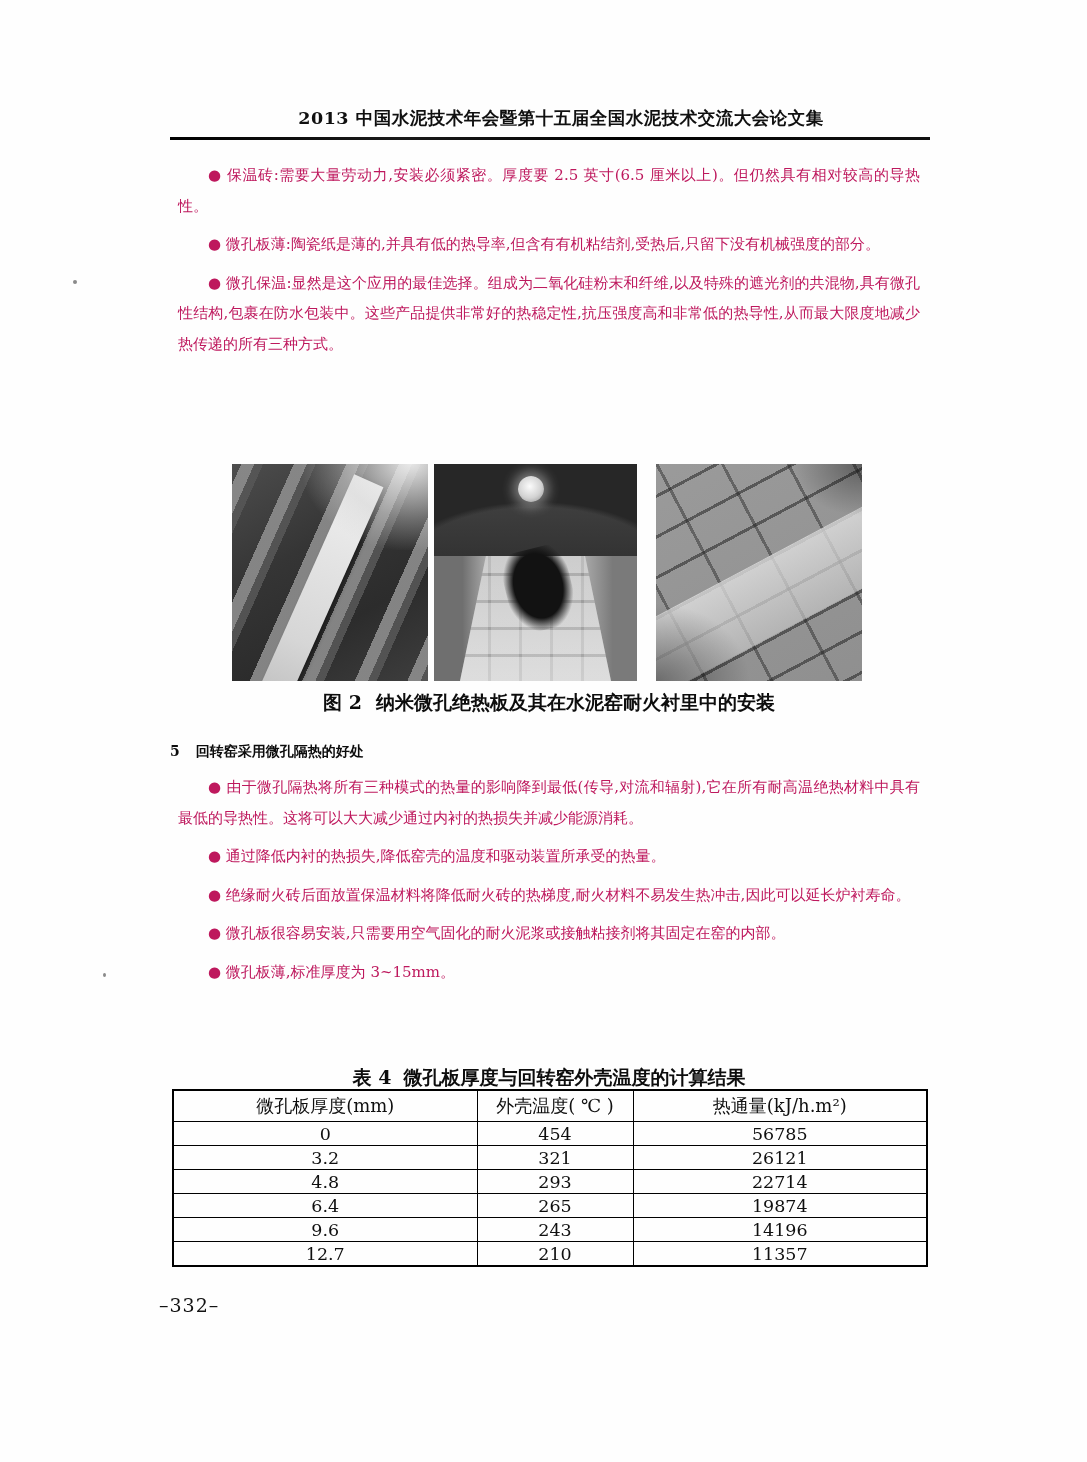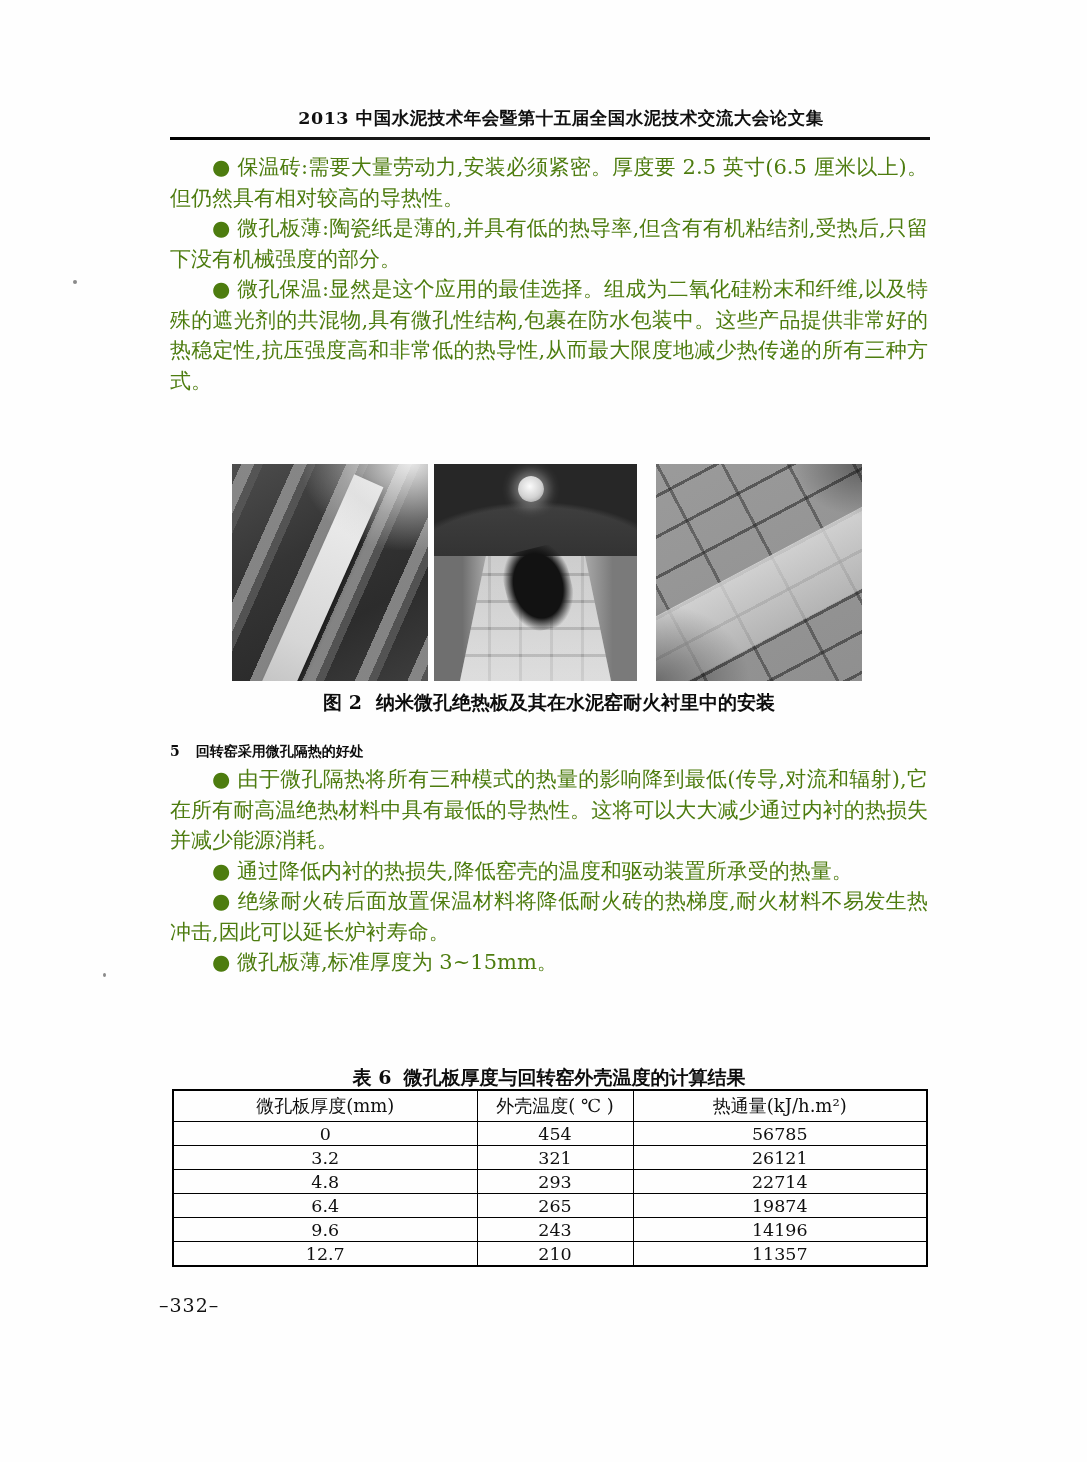--- a/index.html
+++ b/index.html
@@ -14,22 +14,22 @@
     text-align:center;font-size:17.5px;font-weight:600;color:#101010;
     letter-spacing:0.5px;white-space:nowrap;
   }
   .header-rule{
     position:absolute;left:170px;top:137px;width:760px;height:3px;
     background:linear-gradient(90deg,#000 0%,#1a1a1a 30%,#000 60%,#111 100%);
   }
   
   .textblock{position:absolute;left:170px;width:758px;overflow:hidden;}
   .textblock p{
-    margin:0;font-size:21px;line-height:30.5px;text-align:justify;
-    text-align-last:left;text-indent:2em;word-break:break-all;color:#4d7c0f;
+    margin:8px;font-size:15px;line-height:30.5px;text-align:justify;
+    text-align-last:left;text-indent:2em;word-break:break-all;color:#be185d;
   }
   .intro{top:152px;height:312px;}
   .benefits{top:764px;height:278px;}
   
   .photo{position:absolute;top:464px;height:217px;overflow:hidden;}
   .photo>div{position:absolute;}
   .photo1{left:232px;width:196px;background:linear-gradient(150deg,#4d4d4d 0%,#353535 38%,#2c2c2c 68%,#3e3e3e 100%);}
   .p1-sheen{right:-14px;top:-14px;width:140px;height:100px;
     background:radial-gradient(ellipse at 78% 12%,rgba(240,240,240,.95),rgba(205,205,205,.4) 45%,rgba(0,0,0,0) 72%);}
   .p1-strips{left:-40px;top:-50px;width:320px;height:330px;transform:rotate(24deg);opacity:.9;
@@ -135,25 +135,26 @@
   </div>
 
   <div class="section-heading">
     <span class="sec-num">5</span><span>回转窑采用微孔隔热的好处</span>
   </div>
 
   <div class="textblock benefits">
     <p>● 由于微孔隔热将所有三种模式的热量的影响降到最低(传导,对流和辐射),它在所有耐高温绝热材料中具有最低的导热性。这将可以大大减少通过内衬的热损失并减少能源消耗。</p>
     <p>● 通过降低内衬的热损失,降低窑壳的温度和驱动装置所承受的热量。</p>
     <p>● 绝缘耐火砖后面放置保温材料将降低耐火砖的热梯度,耐火材料不易发生热冲击,因此可以延长炉衬寿命。</p>
+    <p>● 微孔板很容易安装,只需要用空气固化的耐火泥浆或接触粘接剂将其固定在窑的内部。</p>
     <p>● 微孔板薄,标准厚度为 3~15mm。</p>
   </div>
 
   <div class="table-title">
-    <span class="tbl-label">表 6</span><span>微孔板厚度与回转窑外壳温度的计算结果</span>
+    <span class="tbl-label">表 4</span><span>微孔板厚度与回转窑外壳温度的计算结果</span>
   </div>
 
   <table class="results-table">
     <colgroup>
       <col style="width:304px">
         <col style="width:156px">
         <col style="width:294px">
     </colgroup>
     <thead>
       <tr>

